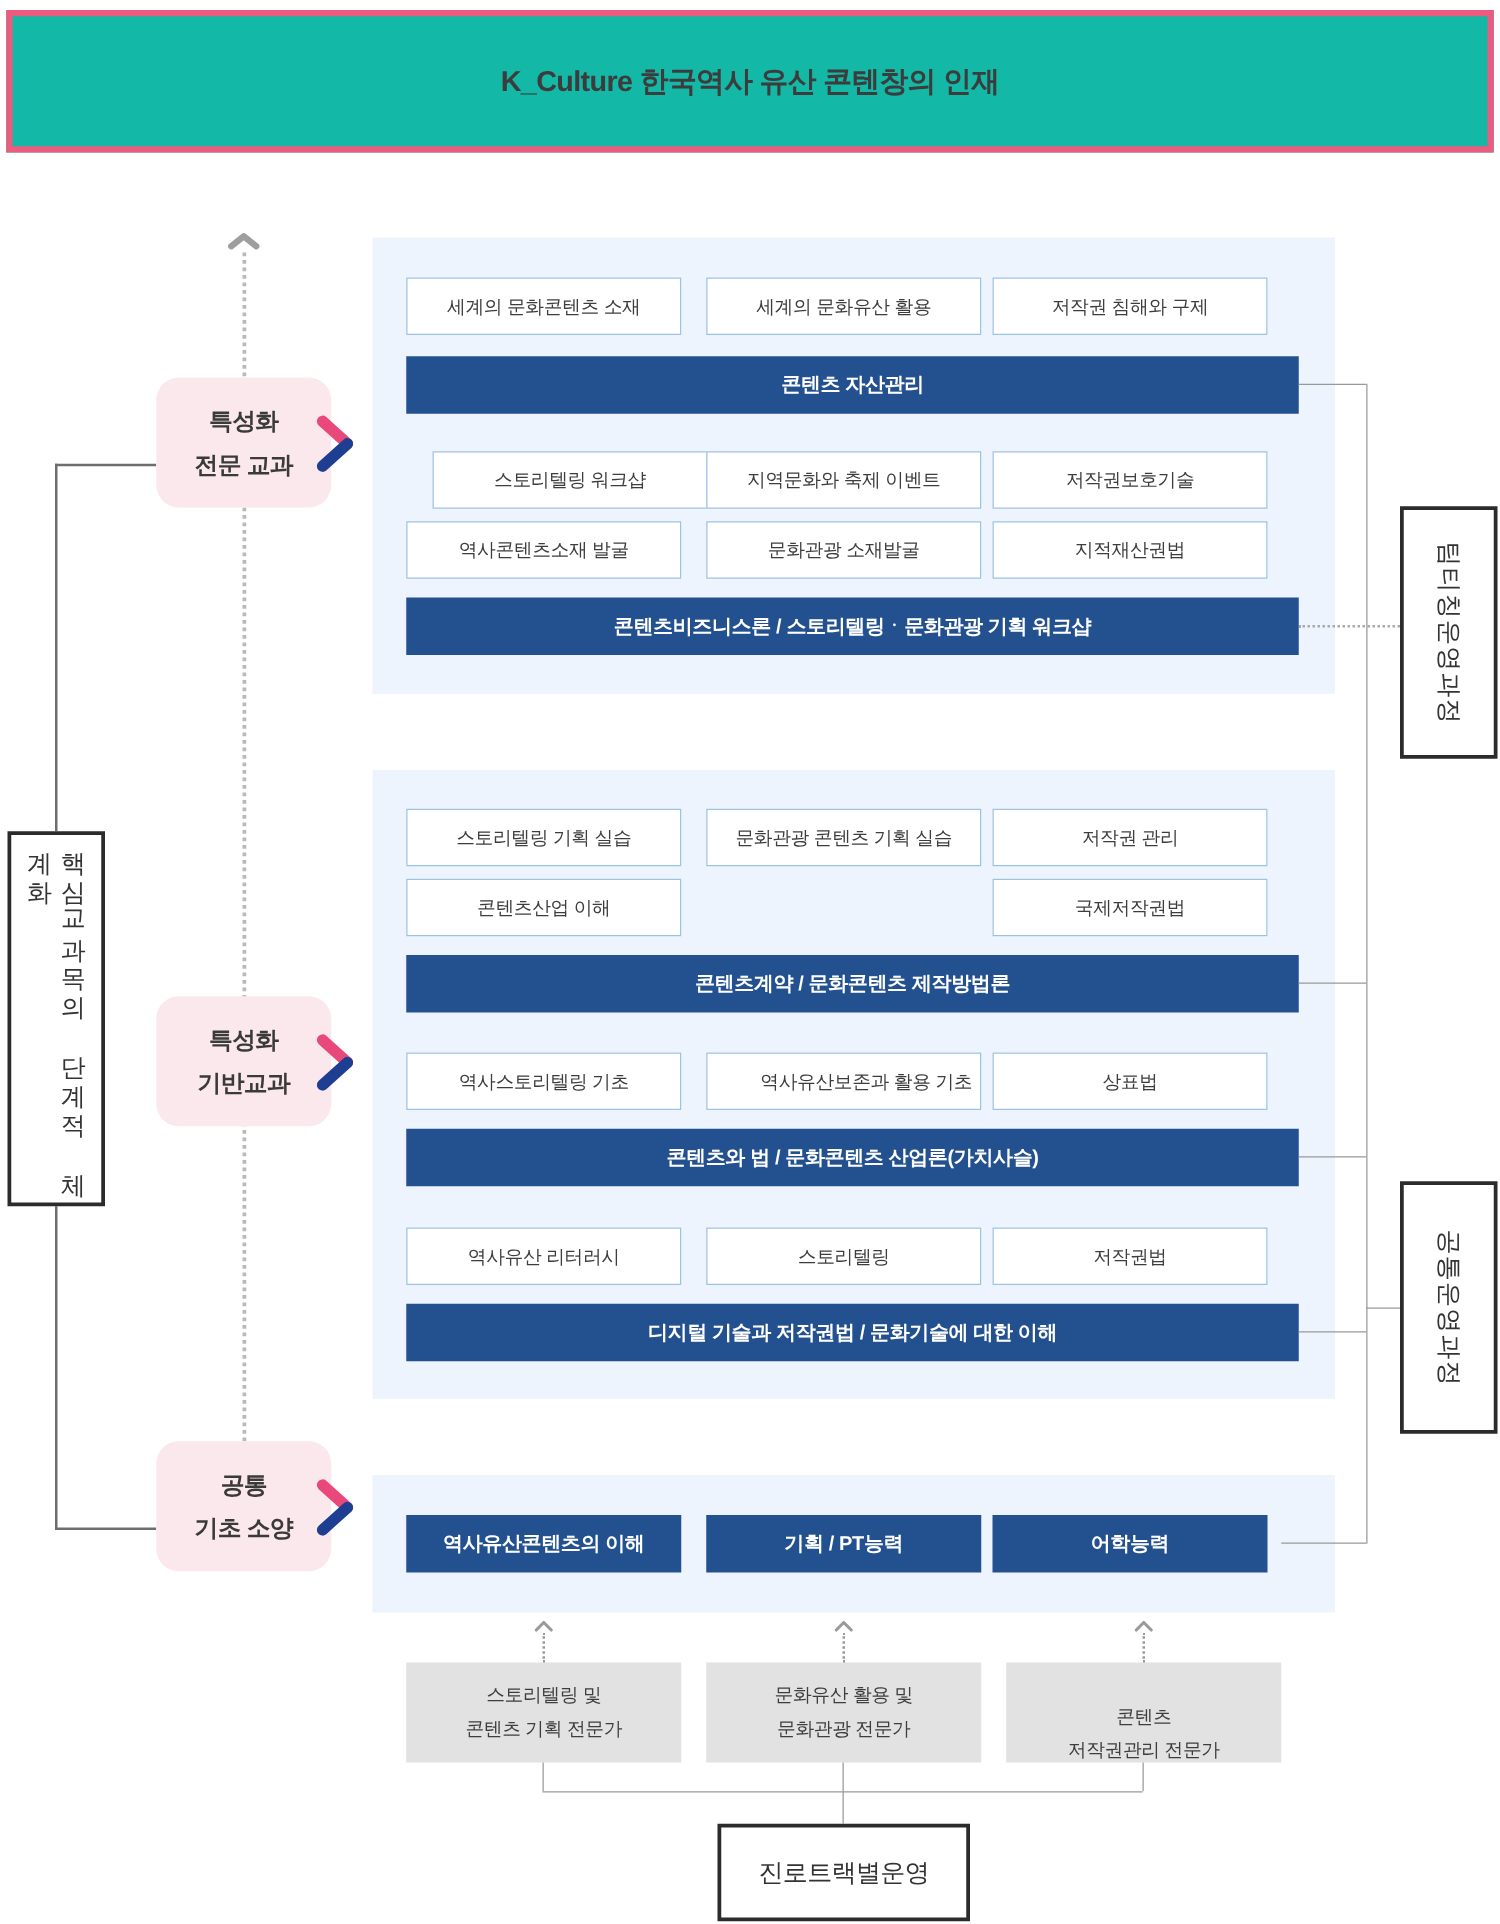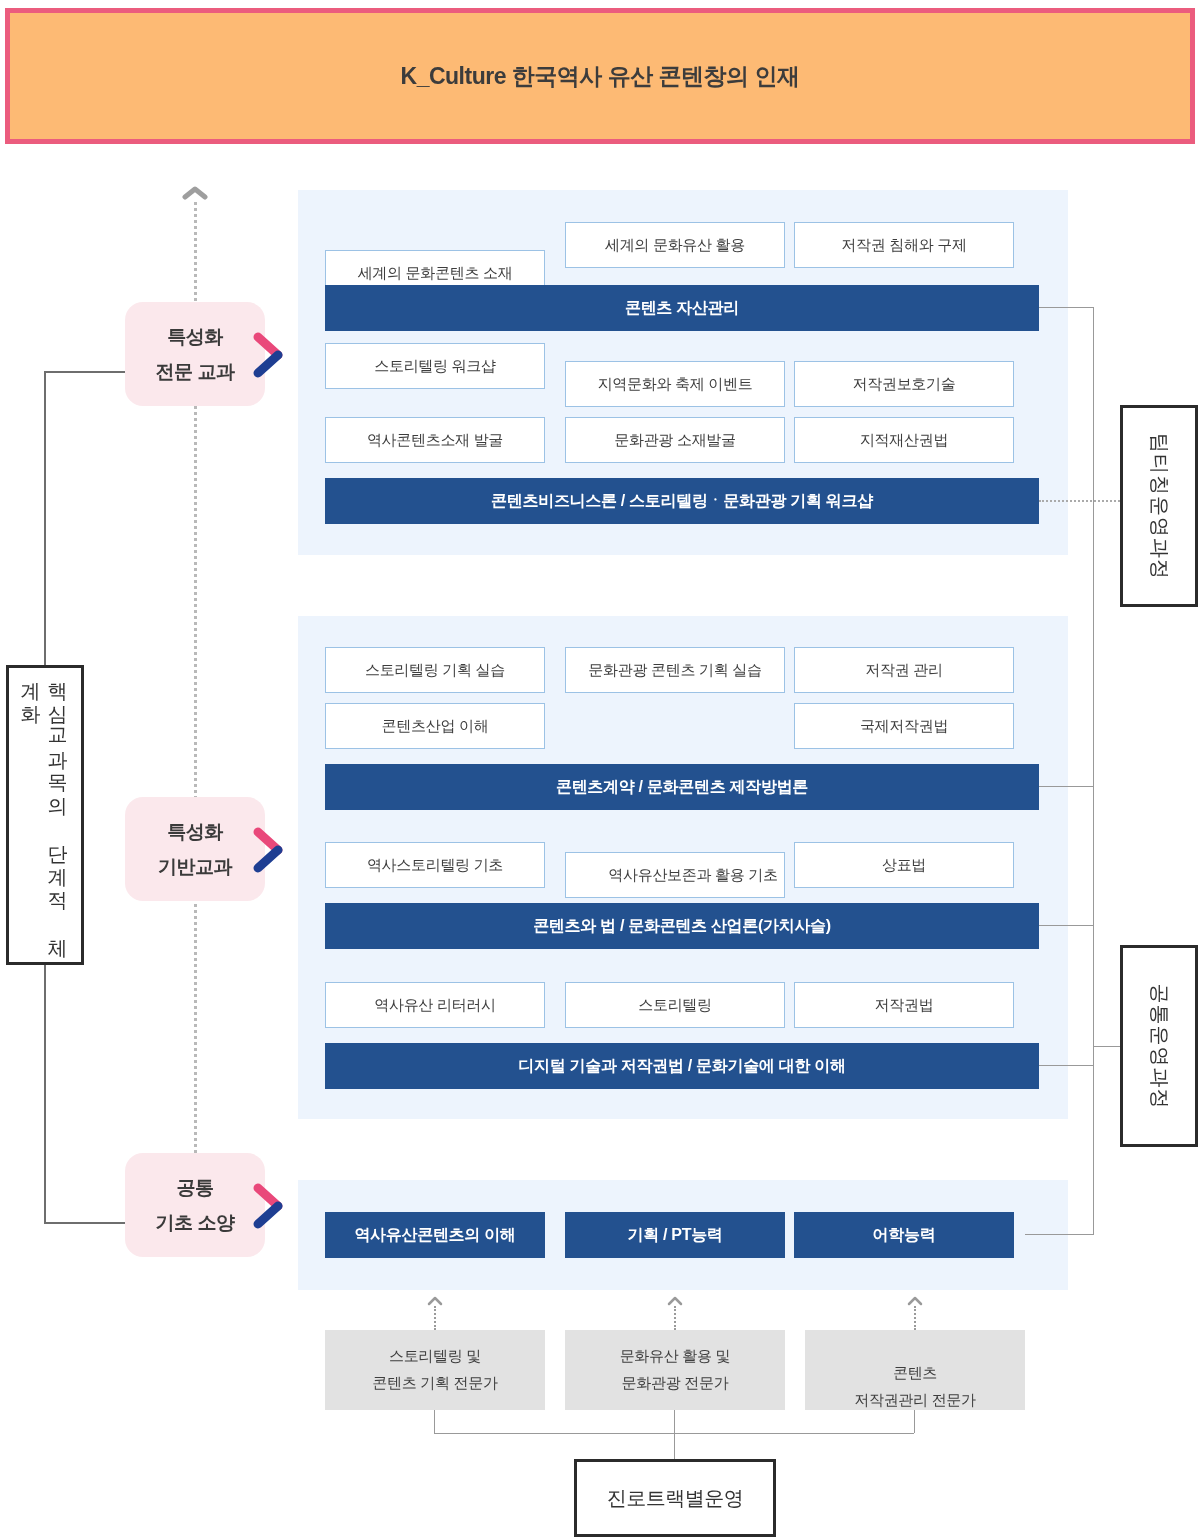--- a/index.html
+++ b/index.html
@@ -1,21 +1,21 @@
 <!DOCTYPE html>
 <html><head>
 <meta charset="utf-8">
 <style>
   * { margin:0; padding:0; box-sizing:border-box; }
   body { background:#ffffff; font-family:"Liberation Sans","DejaVu Sans",sans-serif; }
   .canvas { position:relative; width:1200px; height:1539px; background:#ffffff; overflow:hidden; }
 
   
-  .header { position:absolute; left:5px; top:8px; width:1190px; height:136px;
-            border:5px solid #eb5c7e; background:#fdba74;
+  .header { position:absolute; left:5px; top:8px; width:1190px; height:114px;
+            border:5px solid #eb5c7e; background:#14b8a6;
             display:flex; align-items:center; justify-content:center; }
   .header .title { font-size:23px; font-weight:bold; color:#3c3c3c; letter-spacing:-0.5px; }
 
   
   .panel { position:absolute; left:298px; width:770px; background:#edf4fd; }
   .panel-1 { top:190px; height:365px; }
   .panel-2 { top:616px; height:503px; }
   .panel-3 { top:1180px; height:110px; }
 
   
@@ -109,42 +109,42 @@
   <div class="stage" style="top:1153px;">
     <span>공통</span>
     <span>기초 소양</span>
     <svg class="chev" width="30" height="46" viewBox="0 0 30 46">
       <path d="M5 5 L25 23" stroke="#e9487a" stroke-width="9" stroke-linecap="round" fill="none"></path>
       <path d="M25 23 L5 41" stroke="#1e3e92" stroke-width="9" stroke-linecap="round" fill="none"></path>
     </svg>
   </div>
 
   <div class="panel panel-1">
-    <div class="course col-1" style="top:32px;margin-top:28px;">세계의 문화콘텐츠 소재</div>
+    <div class="course col-1" style="top:32px;">세계의 문화콘텐츠 소재</div>
     <div class="course col-2" style="top:32px;">세계의 문화유산 활용</div>
     <div class="course col-3" style="top:32px;">저작권 침해와 구제</div>
     <div class="bar" style="top:95px;">콘텐츠 자산관리</div>
-    <div class="course col-1" style="top:153px;">스토리텔링 워크샵</div>
+    <div class="course col-1" style="top:171px;margin-left:21px;">스토리텔링 워크샵</div>
     <div class="course col-2" style="top:171px;">지역문화와 축제 이벤트</div>
     <div class="course col-3" style="top:171px;">저작권보호기술</div>
     <div class="course col-1" style="top:227px;">역사콘텐츠소재 발굴</div>
     <div class="course col-2" style="top:227px;">문화관광 소재발굴</div>
     <div class="course col-3" style="top:227px;">지적재산권법</div>
     <div class="bar" style="top:288px;">콘텐츠비즈니스론 / 스토리텔링ㆍ문화관광 기획 워크샵</div>
   </div>
 
   <div class="panel panel-2">
     <div class="course col-1" style="top:31px;">스토리텔링 기획 실습</div>
     <div class="course col-2" style="top:31px;">문화관광 콘텐츠 기획 실습</div>
     <div class="course col-3" style="top:31px;">저작권 관리</div>
     <div class="course col-1" style="top:87px;">콘텐츠산업 이해</div>
     <div class="course col-3" style="top:87px;">국제저작권법</div>
     <div class="bar" style="top:148px;">콘텐츠계약 / 문화콘텐츠 제작방법론</div>
     <div class="course col-1" style="top:226px;">역사스토리텔링 기초</div>
-    <div class="course col-2" style="top:236px;padding-left:36px;">역사유산보존과 활용 기초</div>
+    <div class="course col-2" style="top:226px;padding-left:36px;">역사유산보존과 활용 기초</div>
     <div class="course col-3" style="top:226px;">상표법</div>
     <div class="bar" style="top:287px;">콘텐츠와 법 / 문화콘텐츠 산업론(가치사슬)</div>
     <div class="course col-1" style="top:366px;">역사유산 리터러시</div>
     <div class="course col-2" style="top:366px;">스토리텔링</div>
     <div class="course col-3" style="top:366px;">저작권법</div>
     <div class="bar" style="top:427px;">디지털 기술과 저작권법 / 문화기술에 대한 이해</div>
   </div>
 
   <div class="panel panel-3">
     <div class="pbar col-1" style="top:32px;">역사유산콘텐츠의 이해</div>

